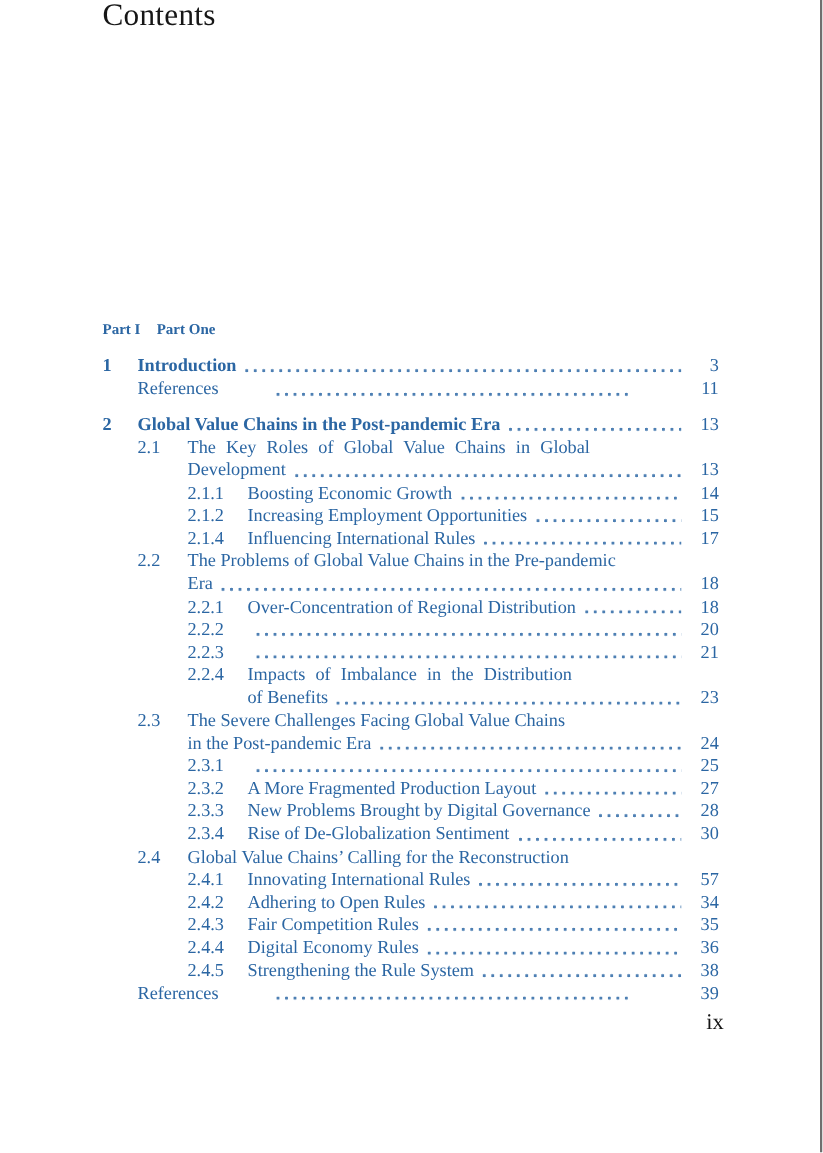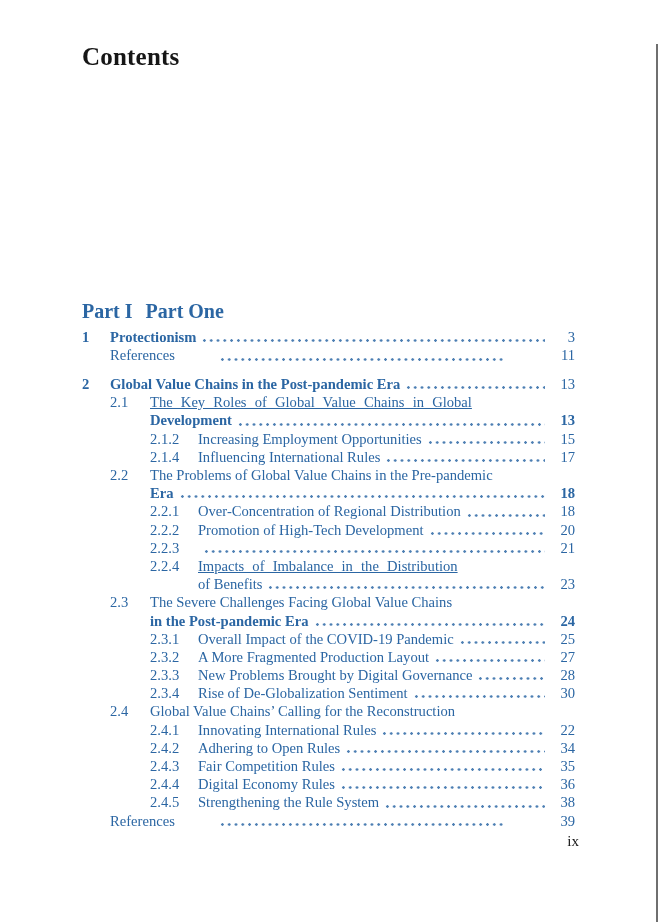--- a/index.html
+++ b/index.html
@@ -16,31 +16,30 @@
     overflow:hidden;
   }
   .page{
     position:relative;
     width:658px;height:922px;
     background:#ffffff;
     border-right:2px solid var(--border);
     padding:0 81px 0 82px;
   }
   h1.book-title{
-    margin-top:44px;
     font-size:25px;
     line-height:26px;
-    font-weight:bold;
+    font-weight:normal;
     color:var(--ink);
     letter-spacing:0.2px;
   }
   .part-heading{
     margin-top:230px;
     height:18.2px;
-    font-size:20px;
+    font-size:12px;
     font-weight:bold;
     color:var(--blue);
   }
   .part-heading .part-title{margin-left:13px;}
   .toc{
     margin-top:10px;
     color:var(--blue);
     font-size:14.6px;
   }
   .row{
@@ -65,46 +64,46 @@
   .row .pg{flex:0 0 24px;text-align:right;}
   .row.nopage .leader,.row.nopage .pg{visibility:hidden;}
   
   .row.chapter .num{width:28px;font-weight:bold;}
   .row.chapter .title{font-weight:bold;}
   .row.references{padding-left:28px;gap:39px;}
   .row.section{padding-left:28px;}
   .row.section .num{width:40px;}
   .row.subsection{padding-left:68px;}
   .row.subsection .num{width:48px;}
-  .row.cont_section{padding-left:68px;font-weight:bold;}
+  .row.cont_section{padding-left:68px;}
   .row.cont_subsection{padding-left:116px;}
-  .row.wide .title{word-spacing:4.5px;text-decoration:underline;}
+  .row.wide .title{word-spacing:4.5px;}
   .folio{
     margin-top:3px;
     padding-right:0;
     text-align:right;
-    font-size:15px;
+    font-size:18px;
     color:var(--ink);
   }
   .folio span{margin-right:-4px;}
 </style>
 </head>
 <body>
 
 <div class="page">
   <h1 class="book-title">Contents</h1>
 
   <div class="part-heading">
     <span class="part-label">Part I</span><span class="part-title">Part One</span>
   </div>
 
   <div class="toc">
       <div class="row chapter">
     <span class="num">1</span>
-    <span class="title">Protectionism</span>
+    <span class="title">Introduction</span>
     <span class="leader"></span>
     <span class="pg">3</span>
   </div>
       <div class="row references">
 
     <span class="title">References</span>
     <span class="leader"></span>
     <span class="pg">11</span>
   </div>
       <div class="row chapter gap">
@@ -119,20 +118,26 @@
     <span class="leader"></span>
     <span class="pg"></span>
   </div>
       <div class="row cont_section">
 
     <span class="title">Development</span>
     <span class="leader"></span>
     <span class="pg">13</span>
   </div>
       <div class="row subsection">
+    <span class="num">2.1.1</span>
+    <span class="title">Boosting Economic Growth</span>
+    <span class="leader"></span>
+    <span class="pg">14</span>
+  </div>
+      <div class="row subsection">
     <span class="num">2.1.2</span>
     <span class="title">Increasing Employment Opportunities</span>
     <span class="leader"></span>
     <span class="pg">15</span>
   </div>
       <div class="row subsection">
     <span class="num">2.1.4</span>
     <span class="title">Influencing International Rules</span>
     <span class="leader"></span>
     <span class="pg">17</span>
@@ -150,21 +155,20 @@
     <span class="pg">18</span>
   </div>
       <div class="row subsection">
     <span class="num">2.2.1</span>
     <span class="title">Over-Concentration of Regional Distribution</span>
     <span class="leader"></span>
     <span class="pg">18</span>
   </div>
       <div class="row subsection">
     <span class="num">2.2.2</span>
-    <span class="title">Promotion of High-Tech Development</span>
     <span class="leader"></span>
     <span class="pg">20</span>
   </div>
       <div class="row subsection">
     <span class="num">2.2.3</span>
     <span class="leader"></span>
     <span class="pg">21</span>
   </div>
       <div class="row subsection wide nopage">
     <span class="num">2.2.4</span>
@@ -185,21 +189,20 @@
     <span class="pg"></span>
   </div>
       <div class="row cont_section">
 
     <span class="title">in the Post-pandemic Era</span>
     <span class="leader"></span>
     <span class="pg">24</span>
   </div>
       <div class="row subsection">
     <span class="num">2.3.1</span>
-    <span class="title">Overall Impact of the COVID-19 Pandemic</span>
     <span class="leader"></span>
     <span class="pg">25</span>
   </div>
       <div class="row subsection">
     <span class="num">2.3.2</span>
     <span class="title">A More Fragmented Production Layout</span>
     <span class="leader"></span>
     <span class="pg">27</span>
   </div>
       <div class="row subsection">
@@ -217,21 +220,21 @@
       <div class="row section nopage">
     <span class="num">2.4</span>
     <span class="title">Global Value Chains’ Calling for the Reconstruction</span>
     <span class="leader"></span>
     <span class="pg"></span>
   </div>
       <div class="row subsection">
     <span class="num">2.4.1</span>
     <span class="title">Innovating International Rules</span>
     <span class="leader"></span>
-    <span class="pg">22</span>
+    <span class="pg">57</span>
   </div>
       <div class="row subsection">
     <span class="num">2.4.2</span>
     <span class="title">Adhering to Open Rules</span>
     <span class="leader"></span>
     <span class="pg">34</span>
   </div>
       <div class="row subsection">
     <span class="num">2.4.3</span>
     <span class="title">Fair Competition Rules</span>

